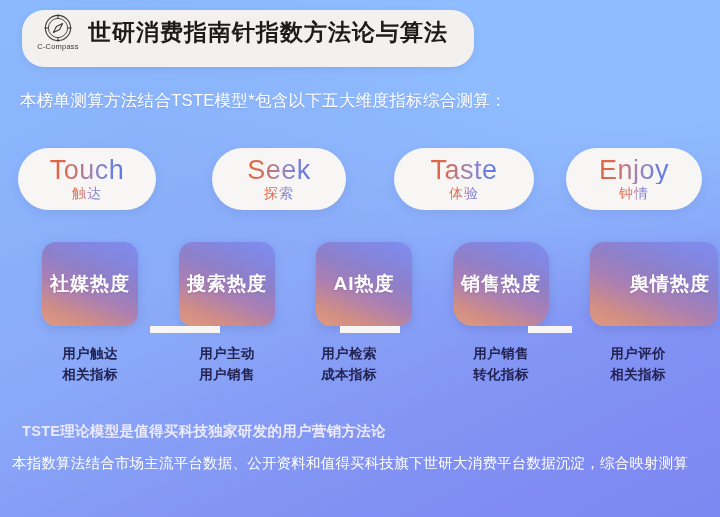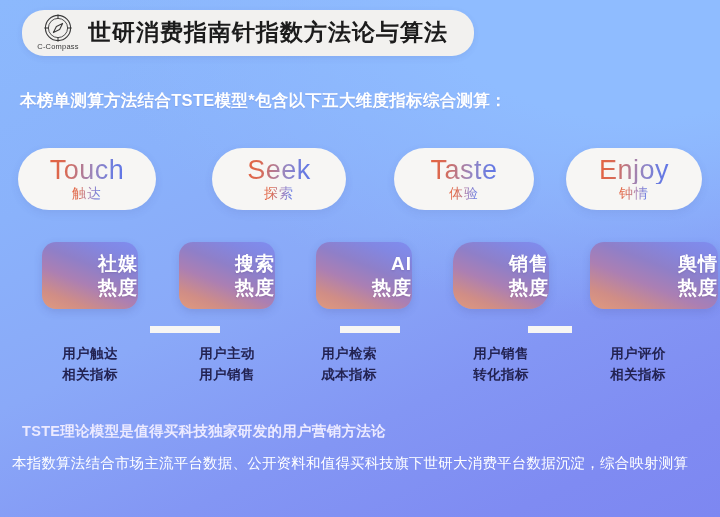--- a/index.html
+++ b/index.html
@@ -22,21 +22,21 @@
       linear-gradient(155deg, #8cb9fd 0%, #8ab2fb 26%, #8aa9f8 48%, #8396f4 70%, #7f8bf2 88%, #7d87f1 100%);
     overflow: hidden;
   }
 
   
   .title-pill {
     position: absolute;
     left: 22px;
     top: 10px;
     height: 44px;
-    padding: 0 26px 2px 14px;
+    padding: 0 26px 13px 14px;
     display: flex;
     align-items: center;
     background: #f2f1ef;
     border-radius: 22px;
     box-shadow: 0 2px 6px rgba(60,70,140,0.10);
   }
   .logo-wrap {
     position: relative;
     width: 44px;
     height: 44px;
@@ -64,21 +64,21 @@
     white-space: nowrap;
     line-height: 1;
   }
 
   
   .subtitle {
     position: absolute;
     left: 20px;
     top: 90px;
     font-size: 16.5px;
-    font-weight: bold;
+    font-weight: normal;
     color: #ffffff;
     letter-spacing: .3px;
     white-space: nowrap;
     text-shadow: 0 1px 1px rgba(70,80,160,0.18);
   }
 
   
   .pill-row {
     position: absolute;
     left: 0;
@@ -134,25 +134,25 @@
     position: absolute;
     left: 0;
     top: 242px;
     width: 720px;
     height: 86px;
   }
   .card {
     position: absolute;
     top: 0;
     width: 96px;
-    height: 67px;
+    height: 84px;
     border-radius: 14px;
     display: flex;
-    flex-direction: column;
-    align-items: flex-end;
+    flex-direction: row;
+    align-items: center;
     justify-content: center;
     background: linear-gradient(202deg, #7f8df0 0%, #8287e2 18%, #8f7fc8 40%, #ab7fb3 60%, #d08d86 82%, #e09a7e 100%);
     box-shadow: 0 3px 9px rgba(60,60,130,0.17);
   }
   .card-line {
     font-size: 19px;
     font-weight: bold;
     color: #ffffff;
     line-height: 1.22;
     letter-spacing: 1px;

